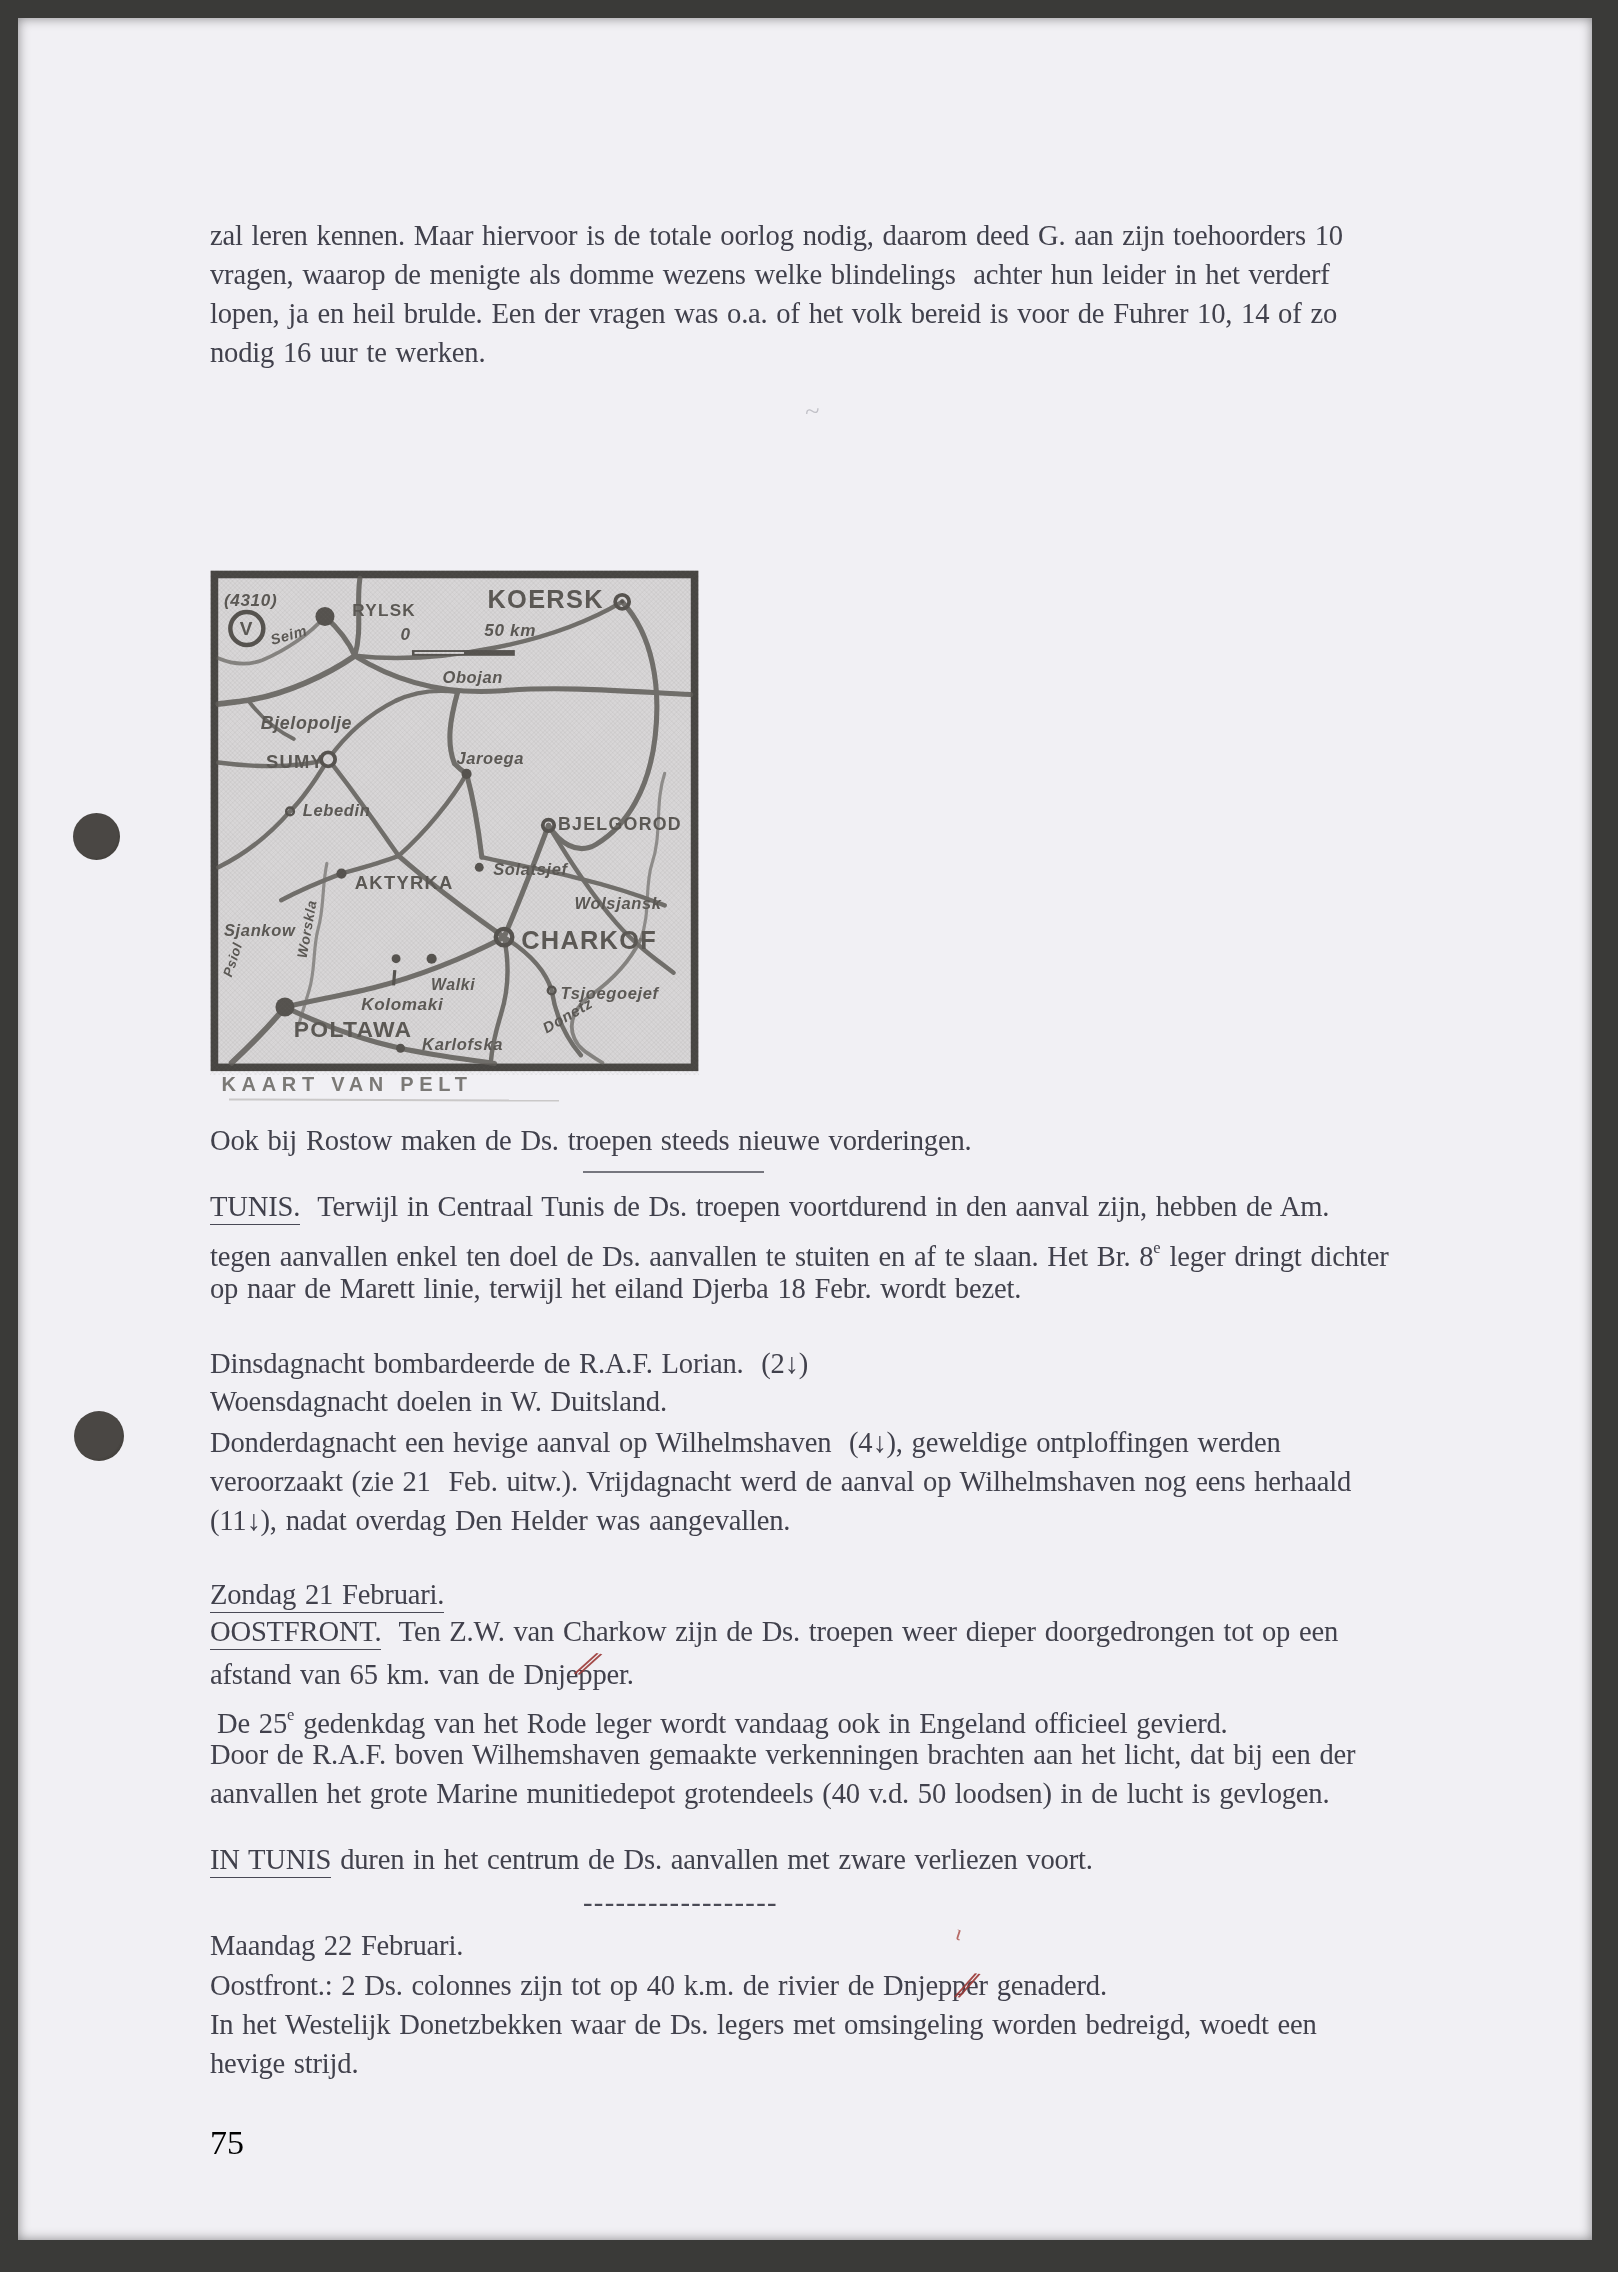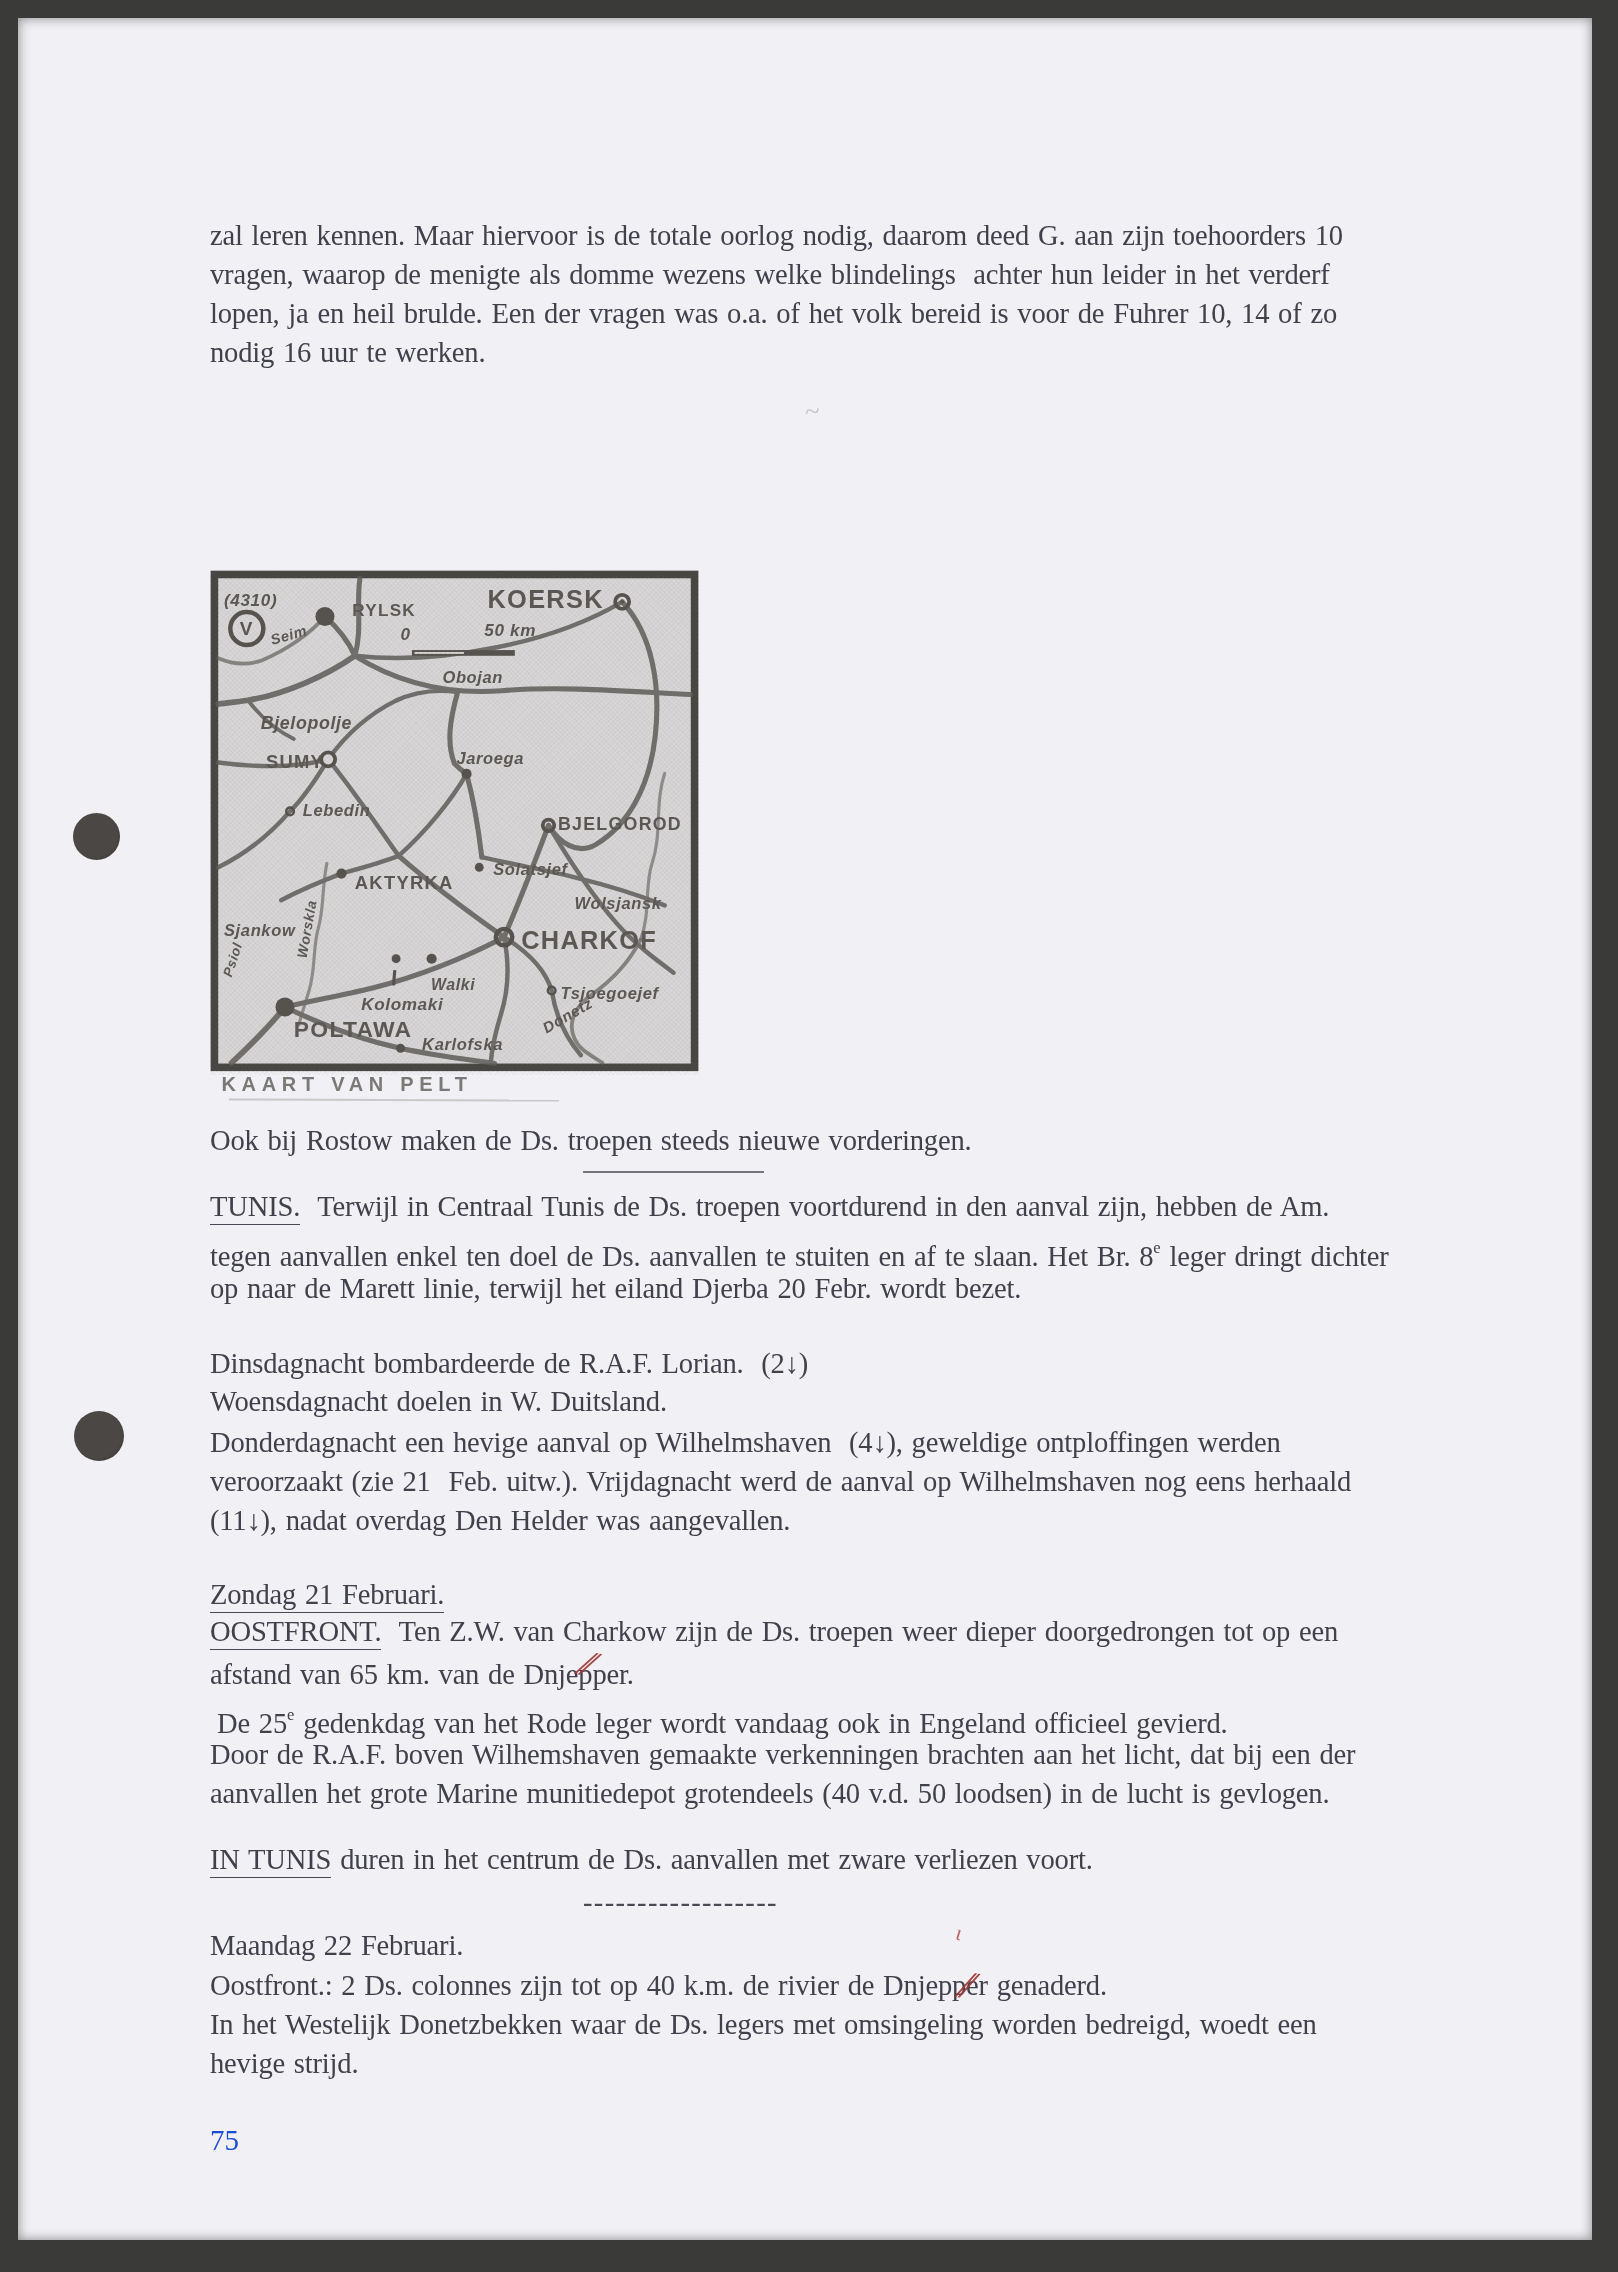--- a/index.html
+++ b/index.html
@@ -25,21 +25,21 @@
   .redtick{color:#a84a44;font-size:21.6px;transform:rotate(18deg);opacity:.8;}
   .mapfig{position:absolute;left:192px;top:552px;width:489px;height:538px;}
   .mapsvg{position:absolute;left:0;top:0;}
   .grain{position:absolute;left:0;top:0;width:489px;height:505px;
      background:
        repeating-linear-gradient(45deg,rgba(110,108,104,.05) 0 1.3px,rgba(0,0,0,0) 1.3px 3.2px),
        repeating-linear-gradient(-45deg,rgba(110,108,104,.05) 0 1.3px,rgba(0,0,0,0) 1.3px 3.2px);}
   .mapcaption{position:absolute;left:11.4px;top:503px;font-family:"Liberation Sans",sans-serif;
      font-weight:bold;font-size:20px;letter-spacing:5.7px;color:#6f6d69;opacity:.9;}
   .streak{position:absolute;left:19px;top:529px;width:330px;height:1.9px;background:#a9a7a4;opacity:.55;transform:rotate(.2deg);}
-  .pagenum{position:absolute;left:192px;top:2106px;font-size:29px;color:#1d4ed8;}
+  .pagenum{position:absolute;left:192px;top:2106px;font-size:34px;color:#000000;}
   svg text{font-family:"Liberation Sans",sans-serif;fill:#5a5753;}
   .mt{font-weight:bold;letter-spacing:2px;}
   .mi{font-weight:bold;font-style:italic;letter-spacing:1px;}
 </style>
 </head>
 <body>
 
 <div class="stage">
   <div class="paper">
 
@@ -148,21 +148,21 @@
 
     <div class="blk" style="top:1103px;">
       <div class="line">Ook bij Rostow maken de Ds. troepen steeds nieuwe vorderingen.</div>
     </div>
 
     <div class="rule" style="left:565px;top:1153px;width:181px;"></div>
 
     <div class="blk lh64" style="top:1168px;">
       <div class="line"><span class="lead">TUNIS.</span><span>  Terwijl in Centraal Tunis de Ds. troepen voortdurend in den aanval zijn, hebben de Am.</span></div>
       <div class="line"><span>tegen aanvallen enkel ten doel de Ds. aanvallen te stuiten en af te slaan. Het Br. 8</span><span class="sup">e</span><span> leger dringt dichter</span></div>
-      <div class="line">op naar de Marett linie, terwijl het eiland Djerba 20 Febr. wordt bezet.</div>
+      <div class="line">op naar de Marett linie, terwijl het eiland Djerba 18 Febr. wordt bezet.</div>
     </div>
 
     <div class="blk" style="top:1326px;">
       <div class="line">Dinsdagnacht bombardeerde de R.A.F. Lorian.  (2↓)</div>
     </div>
     <div class="blk" style="top:1364px;">
       <div class="line">Woensdagnacht doelen in W. Duitsland.</div>
     </div>
     <div class="blk" style="top:1405px;">
       <div class="line">Donderdagnacht een hevige aanval op Wilhelmshaven  (4↓), geweldige ontploffingen werden</div>

